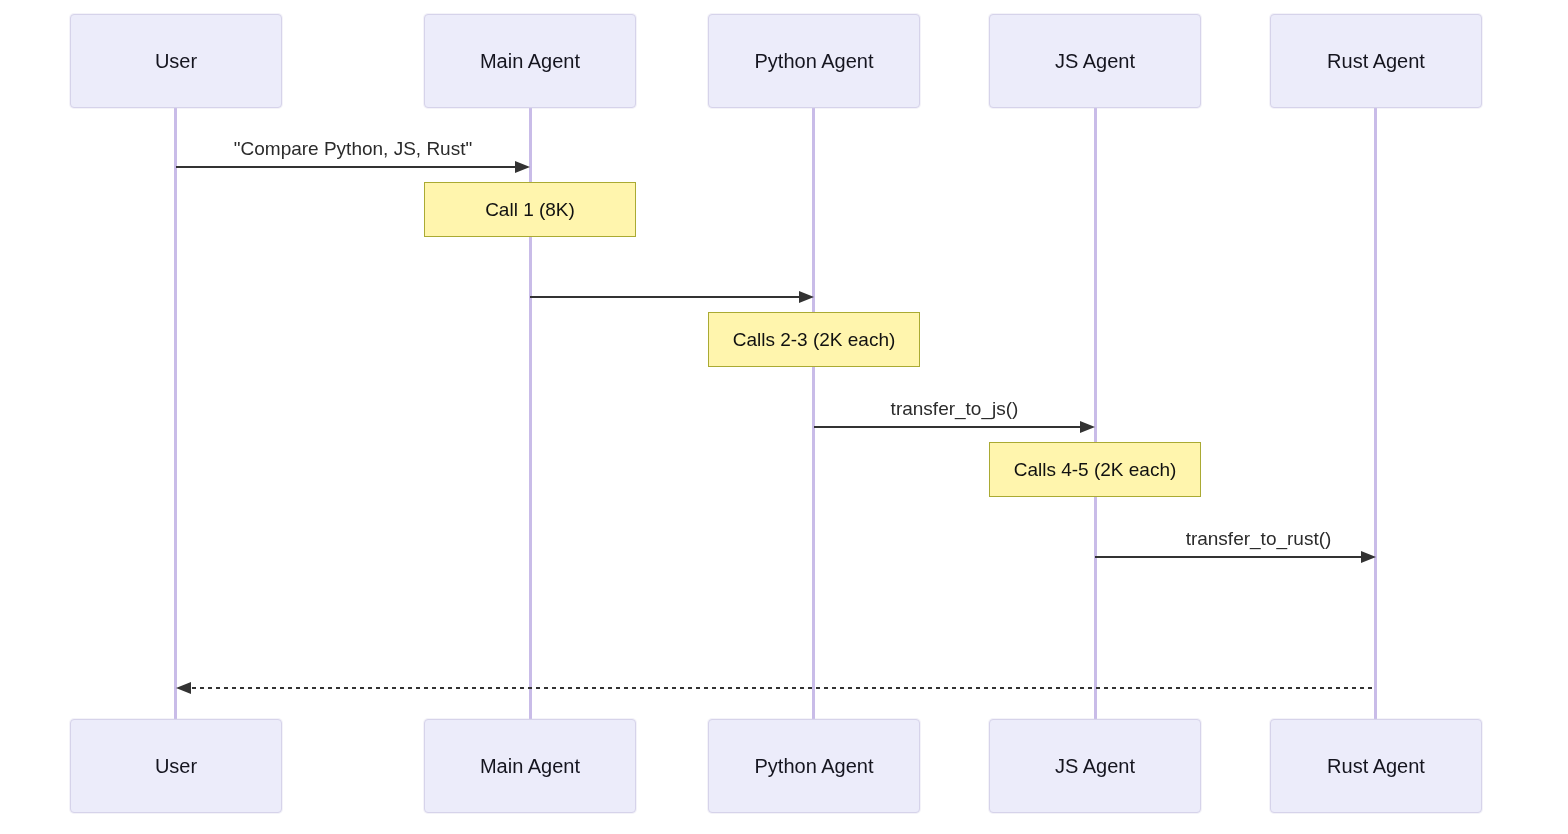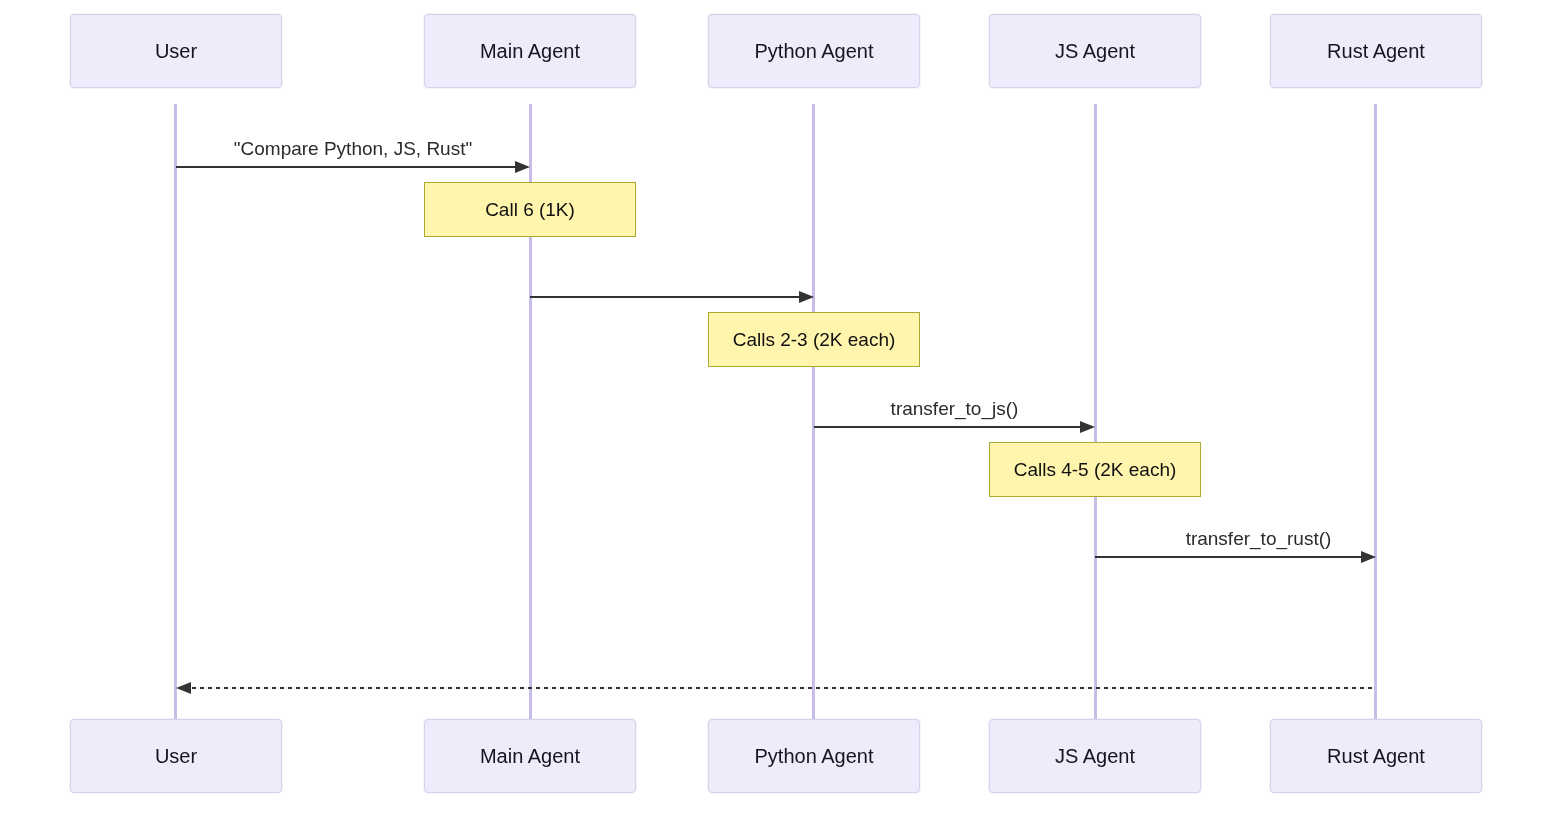--- a/index.html
+++ b/index.html
@@ -11,21 +11,21 @@
   .canvas {
     position: relative;
     width: 1568px;
     height: 834px;
     background: #ffffff;
     overflow: hidden;
   }
   .actor-box {
     position: absolute;
     width: 212px;
-    height: 74px;
+    height: 94px;
     background: #ececfa;
     border: 1px solid #d6d3ea;
     border-radius: 4px;
     display: flex;
     align-items: center;
     justify-content: center;
     font-size: 20px;
     color: #15151f;
     box-sizing: border-box;
     box-shadow: 0 0 0 1px rgba(210,206,232,0.25);
@@ -111,21 +111,21 @@
   </div>
   <div class="actor-box" style="left:1270px; top:14px;">
     <span>Rust Agent</span>
   </div>
 
   <div class="msg-label" style="left:176px; top:136px; width:354px;">"Compare Python, JS, Rust"</div>
   <div class="msg-line" style="left:176px; top:166px; width:340px;"></div>
   <div class="arrowhead-right" style="left:515px; top:161px;"></div>
 
   <div class="note-box" style="left:424px; top:182px;">
-    <span>Call 6 (1K)</span>
+    <span>Call 1 (8K)</span>
   </div>
 
   <div class="msg-line" style="left:530px; top:296px; width:270px;"></div>
   <div class="arrowhead-right" style="left:799px; top:291px;"></div>
 
   <div class="note-box" style="left:708px; top:312px;">
     <span>Calls 2-3 (2K each)</span>
   </div>
 
   <div class="msg-label" style="left:814px; top:396px; width:281px;">transfer_to_js()</div>

